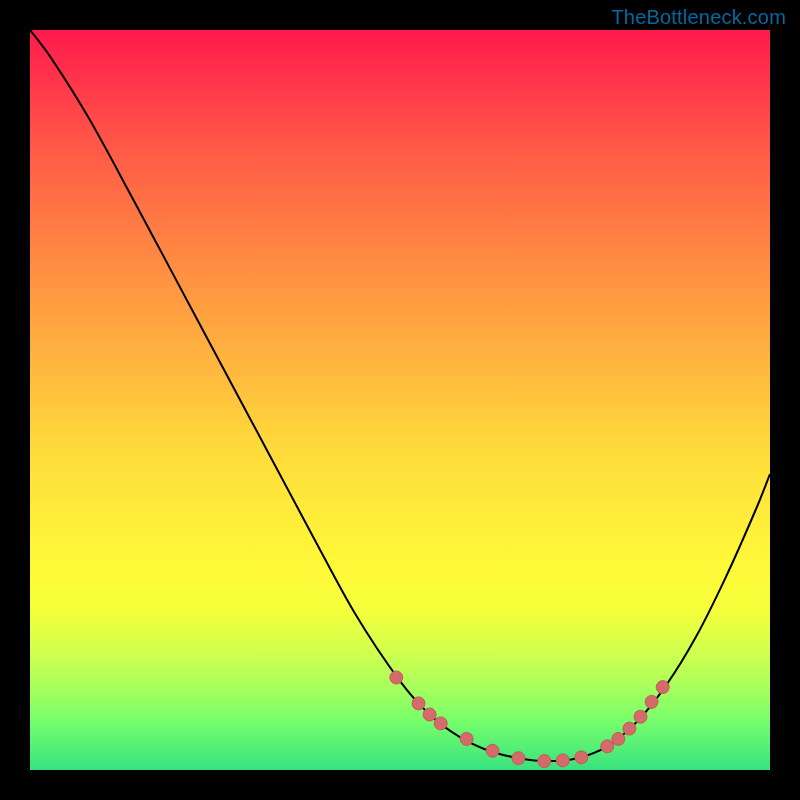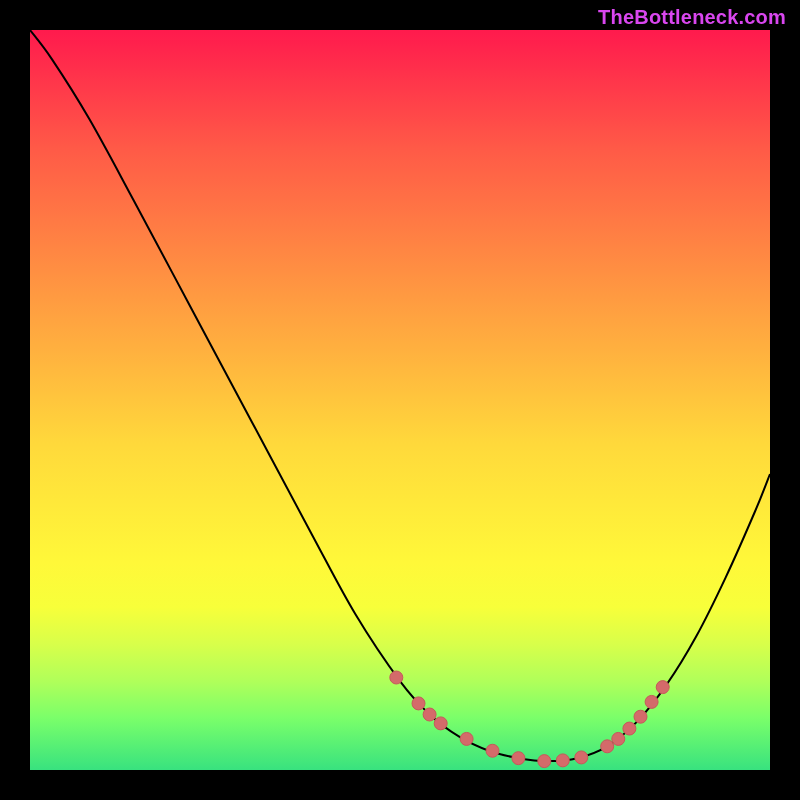--- a/index.html
+++ b/index.html
@@ -41,22 +41,22 @@
       #7aff6a 93%,
       #38e27f 100%
     );
   }
   .watermark {
     position: absolute;
     top: 6px;
     right: 14px;
     font-family: Arial, Helvetica, sans-serif;
     font-size: 20px;
-    font-weight: 700;
-    color: #d946ef;
+    font-weight: 400;
+    color: #0369a1;
     letter-spacing: 0.2px;
     user-select: none;
   }
   svg.curve-layer {
     position: absolute;
     left: 30px;
     top: 30px;
     width: 740px;
     height: 740px;
     overflow: visible;

